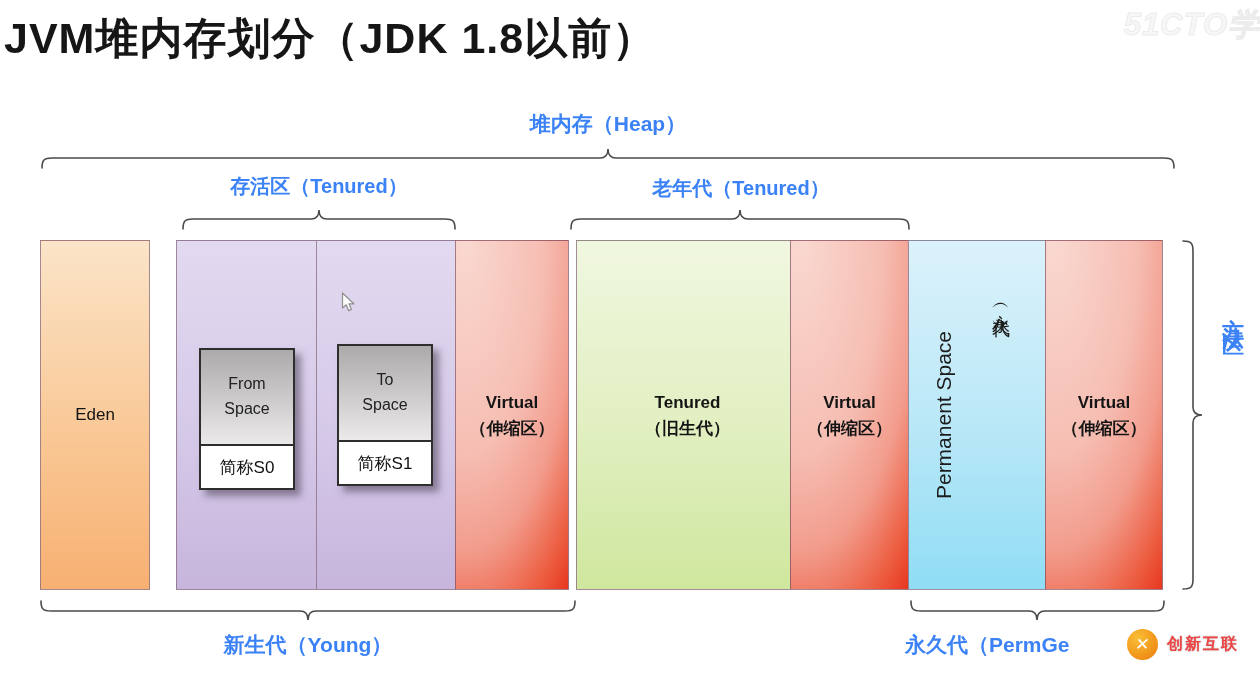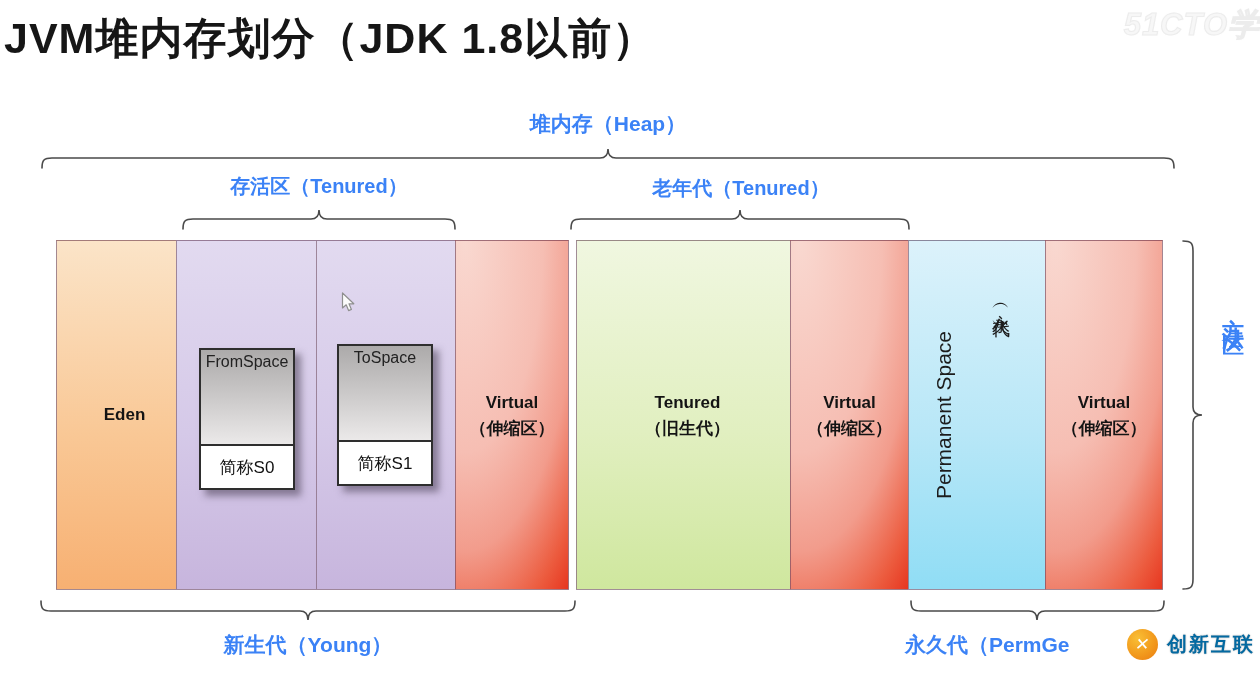--- a/index.html
+++ b/index.html
@@ -20,21 +20,21 @@
   .lbl-young{left:158px;top:631px;width:300px;font-size:21px;text-align:center;}
   .lbl-permgen{left:905px;top:631px;font-size:21px;text-align:right;}
   .lbl-method{left:1218px;top:300px;writing-mode:vertical-rl;font-size:22px;
               font-weight:bold;letter-spacing:9px;}
 
   .brace{position:absolute;}
   .brace path{fill:none;stroke:#4a4a4a;stroke-width:1.6;stroke-linecap:round;}
 
   .blk{position:absolute;top:240px;height:350px;box-sizing:border-box;
        border:1px solid rgba(135,105,125,0.75);}
-  .blk-eden{left:56px;width:137px;background:linear-gradient(180deg,#fbe4c8 0%,#f9c896 55%,#f7b072 100%);font-weight:bold;}
+  .blk-eden{left:40px;width:110px;background:linear-gradient(180deg,#fbe4c8 0%,#f9c896 55%,#f7b072 100%);}
   .blk-s0{left:176px;width:141px;background:linear-gradient(180deg,#e2daf0 0%,#d5c9e8 55%,#c7b5dd 100%);}
   .blk-s1{left:316px;width:140px;background:linear-gradient(180deg,#e2daf0 0%,#d5c9e8 55%,#c7b5dd 100%);}
   .blk-virtual{background:radial-gradient(155% 135% at 8% 0%,
        #f9d8d0 0%,#f6beb3 45%,#f29c8c 66%,#ec5b3e 85%,#e42410 100%);}
   .blk-v1{left:455px;width:114px;}
   .blk-v2{left:790px;width:119px;}
   .blk-v3{left:1045px;width:118px;}
   .blk-tenured{left:568px;width:223px;background:linear-gradient(180deg,#f0f7e0 0%,#e1efc0 55%,#cfe79e 100%);margin-left:8px;}
   .blk-perm{left:908px;width:138px;background:linear-gradient(180deg,#dcf2fb 0%,#b8e7f7 55%,#90ddf5 100%);}
 
@@ -46,37 +46,37 @@
                 display:flex;align-items:center;justify-content:center;}
   .perm-en{transform:rotate(-90deg);white-space:nowrap;font-size:21px;color:#1c1c1c;}
   .perm-zh{position:absolute;left:80px;top:56px;writing-mode:vertical-rl;
            font-size:18px;color:#1c1c1c;letter-spacing:3px;}
 
   .sbox{position:absolute;width:96px;border:2px solid #2e2e2e;background:#ffffff;
         box-shadow:6px 6px 7px rgba(60,50,70,0.5);box-sizing:border-box;}
   .sbox-from{left:199px;top:348px;}
   .sbox-to{left:337px;top:344px;}
   .sbox-top{height:94px;background:linear-gradient(180deg,#acaaaa 0%,#cbc9c9 50%,#ebe9e9 100%);
-            display:flex;flex-direction:row;justify-content:center;text-align:center;
+            display:flex;flex-direction:column;justify-content:center;text-align:center;
             font-size:16px;color:#222;border-bottom:2px solid #2e2e2e;line-height:1.55;}
   .sbox-cap{height:42px;display:flex;align-items:center;justify-content:center;
             font-size:17px;color:#111;}
 
   .cursor{position:absolute;left:341px;top:292px;}
 
   .badge{position:absolute;left:1118px;top:621px;width:158px;height:47px;
          background:rgba(255,255,255,0.9);border-radius:9px;display:flex;
          align-items:center;gap:9px;padding-left:9px;box-sizing:border-box;z-index:5;}
   .badge-logo{width:31px;height:31px;border-radius:50%;flex:0 0 auto;
               background:radial-gradient(circle at 35% 30%,#f9bf35 0%,#f29a1d 55%,#ea7b10 100%);
               position:relative;}
   .badge-logo::after{content:"✕";position:absolute;left:0;top:0;width:100%;height:100%;
               display:flex;align-items:center;justify-content:center;color:#fff;
               font-size:17px;font-weight:bold;transform:skewX(-8deg);}
-  .badge-text{color:#0369a1;font-size:20px;font-weight:bold;letter-spacing:2px;
+  .badge-text{color:#ef4444;font-size:16px;font-weight:bold;letter-spacing:2px;
               text-shadow:0 0 2px #c9c9c9,0 0 1px #c9c9c9;white-space:nowrap;}
 </style>
 </head>
 <body>
 
 <div class="stage">
 
   <div class="title">JVM堆内存划分（JDK 1.8以前）</div>
 
   <div class="wm-top">51CTO学</div>

